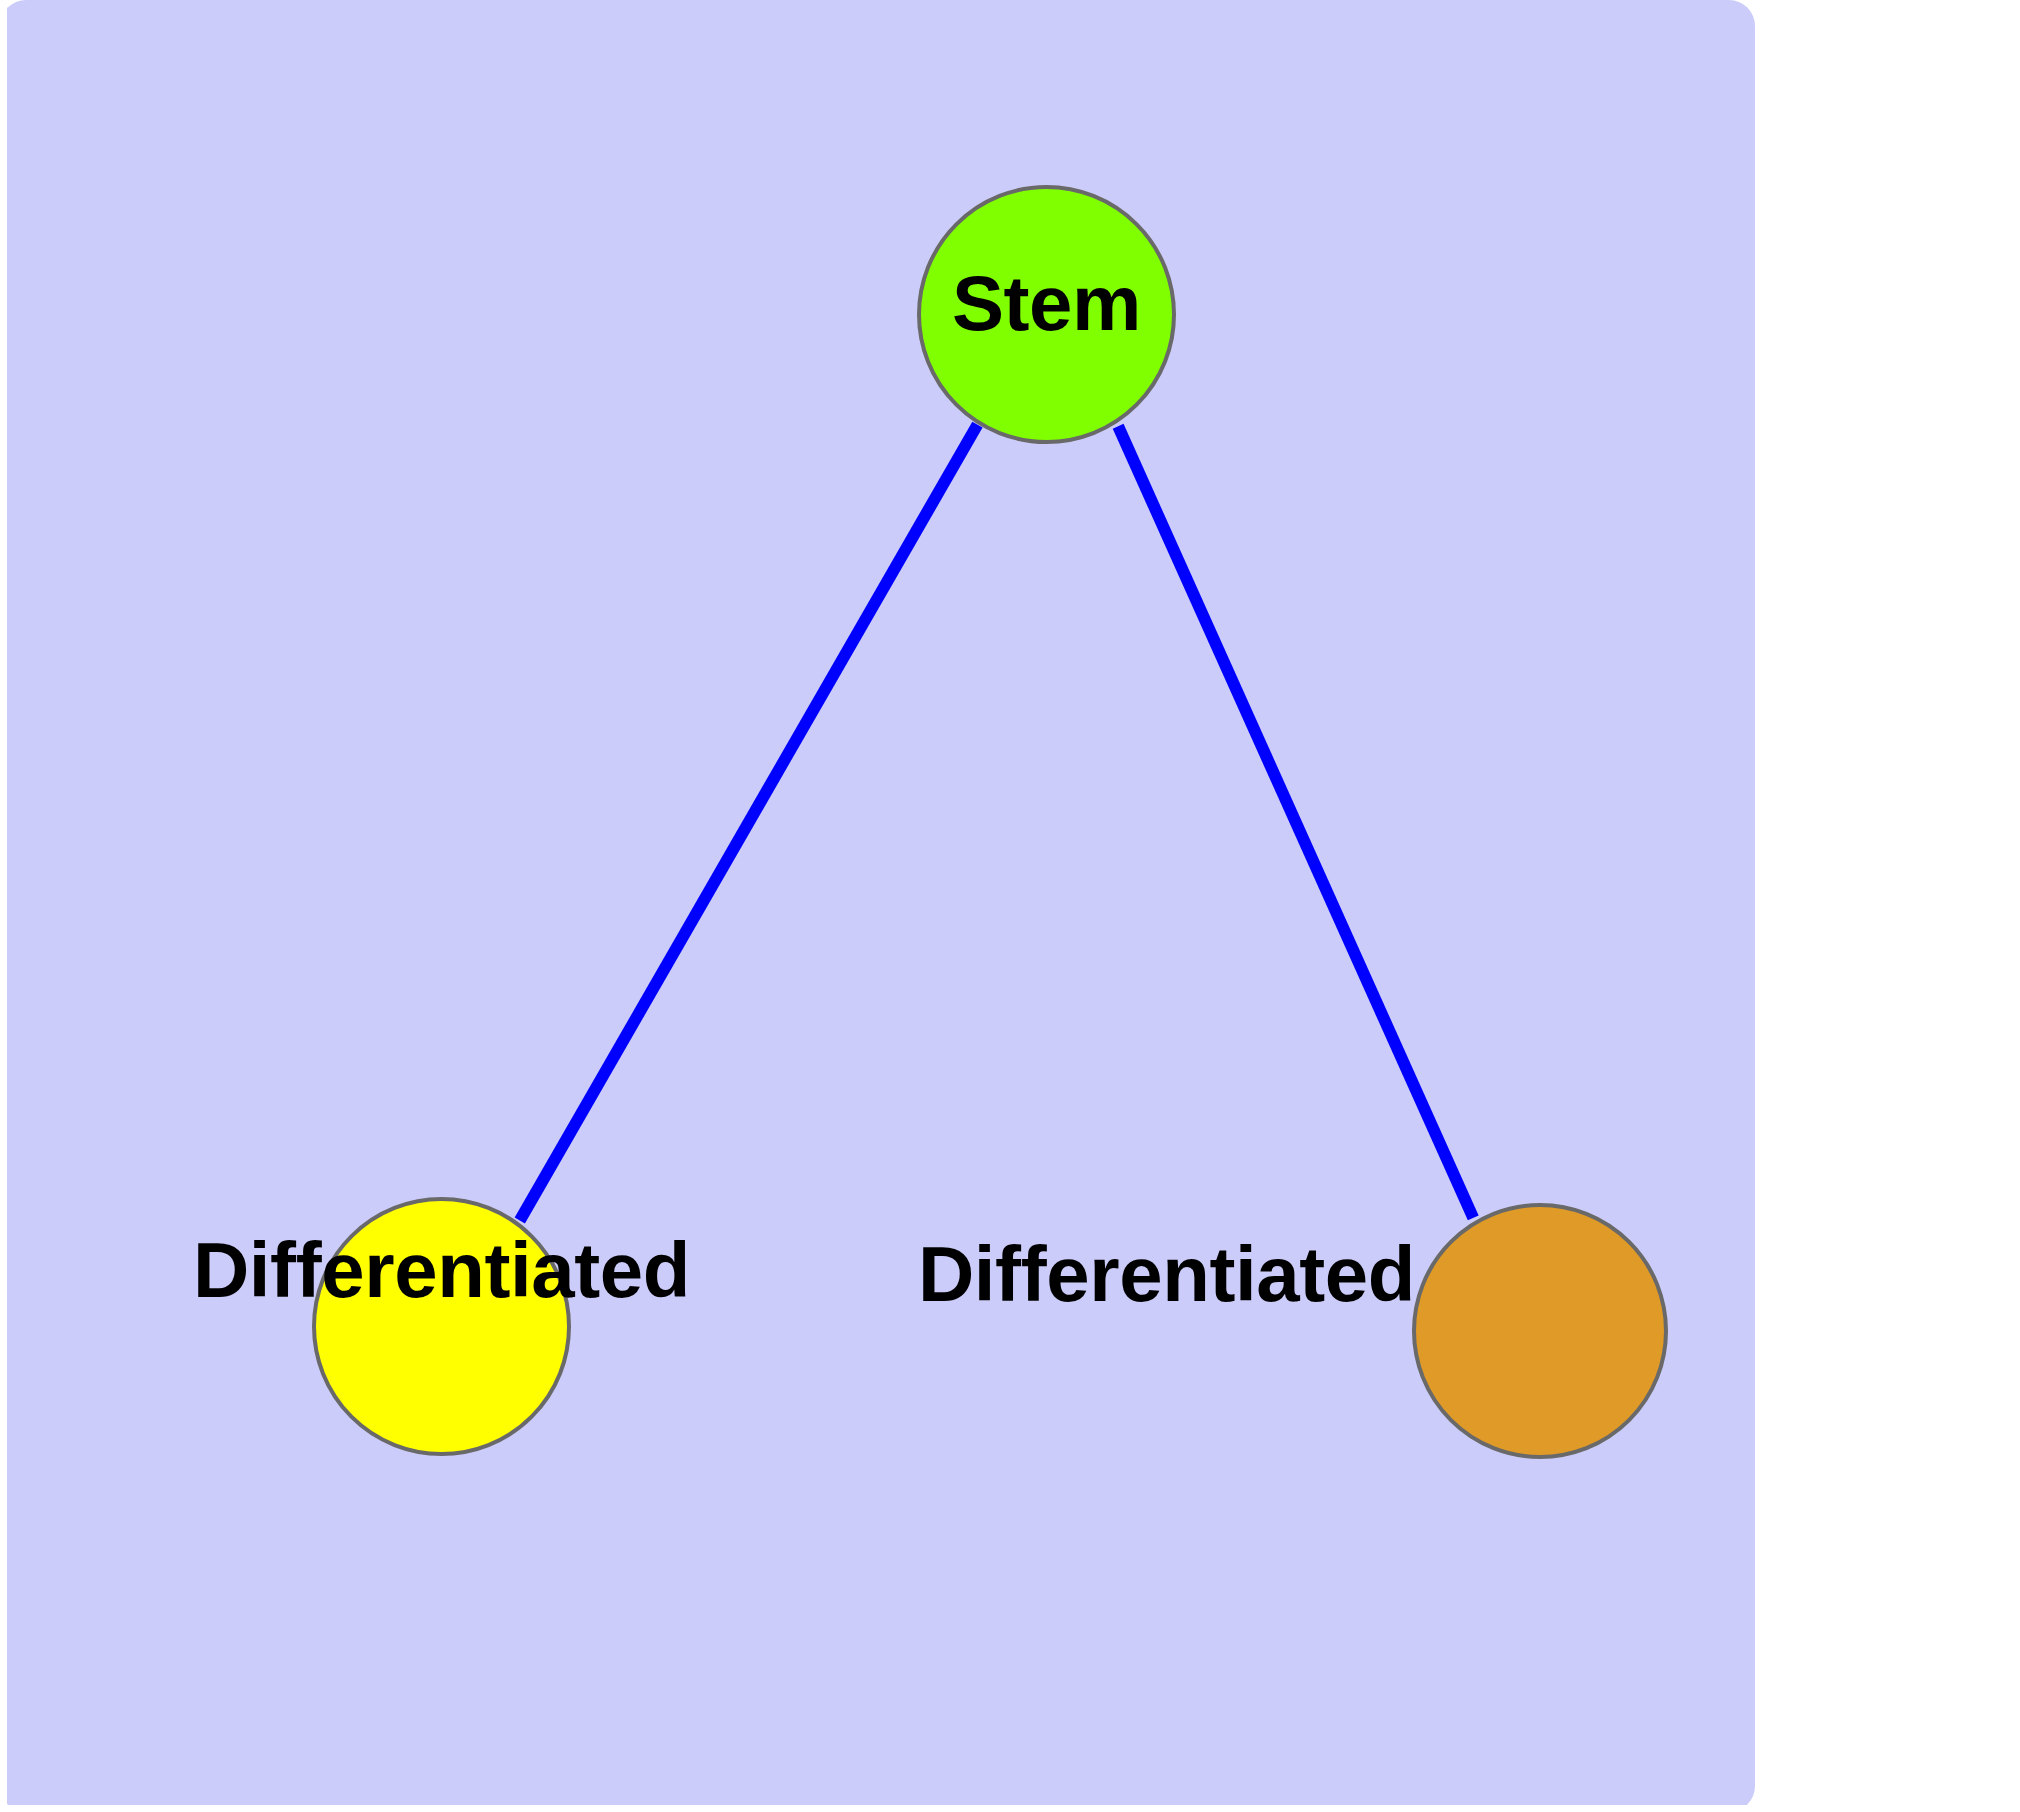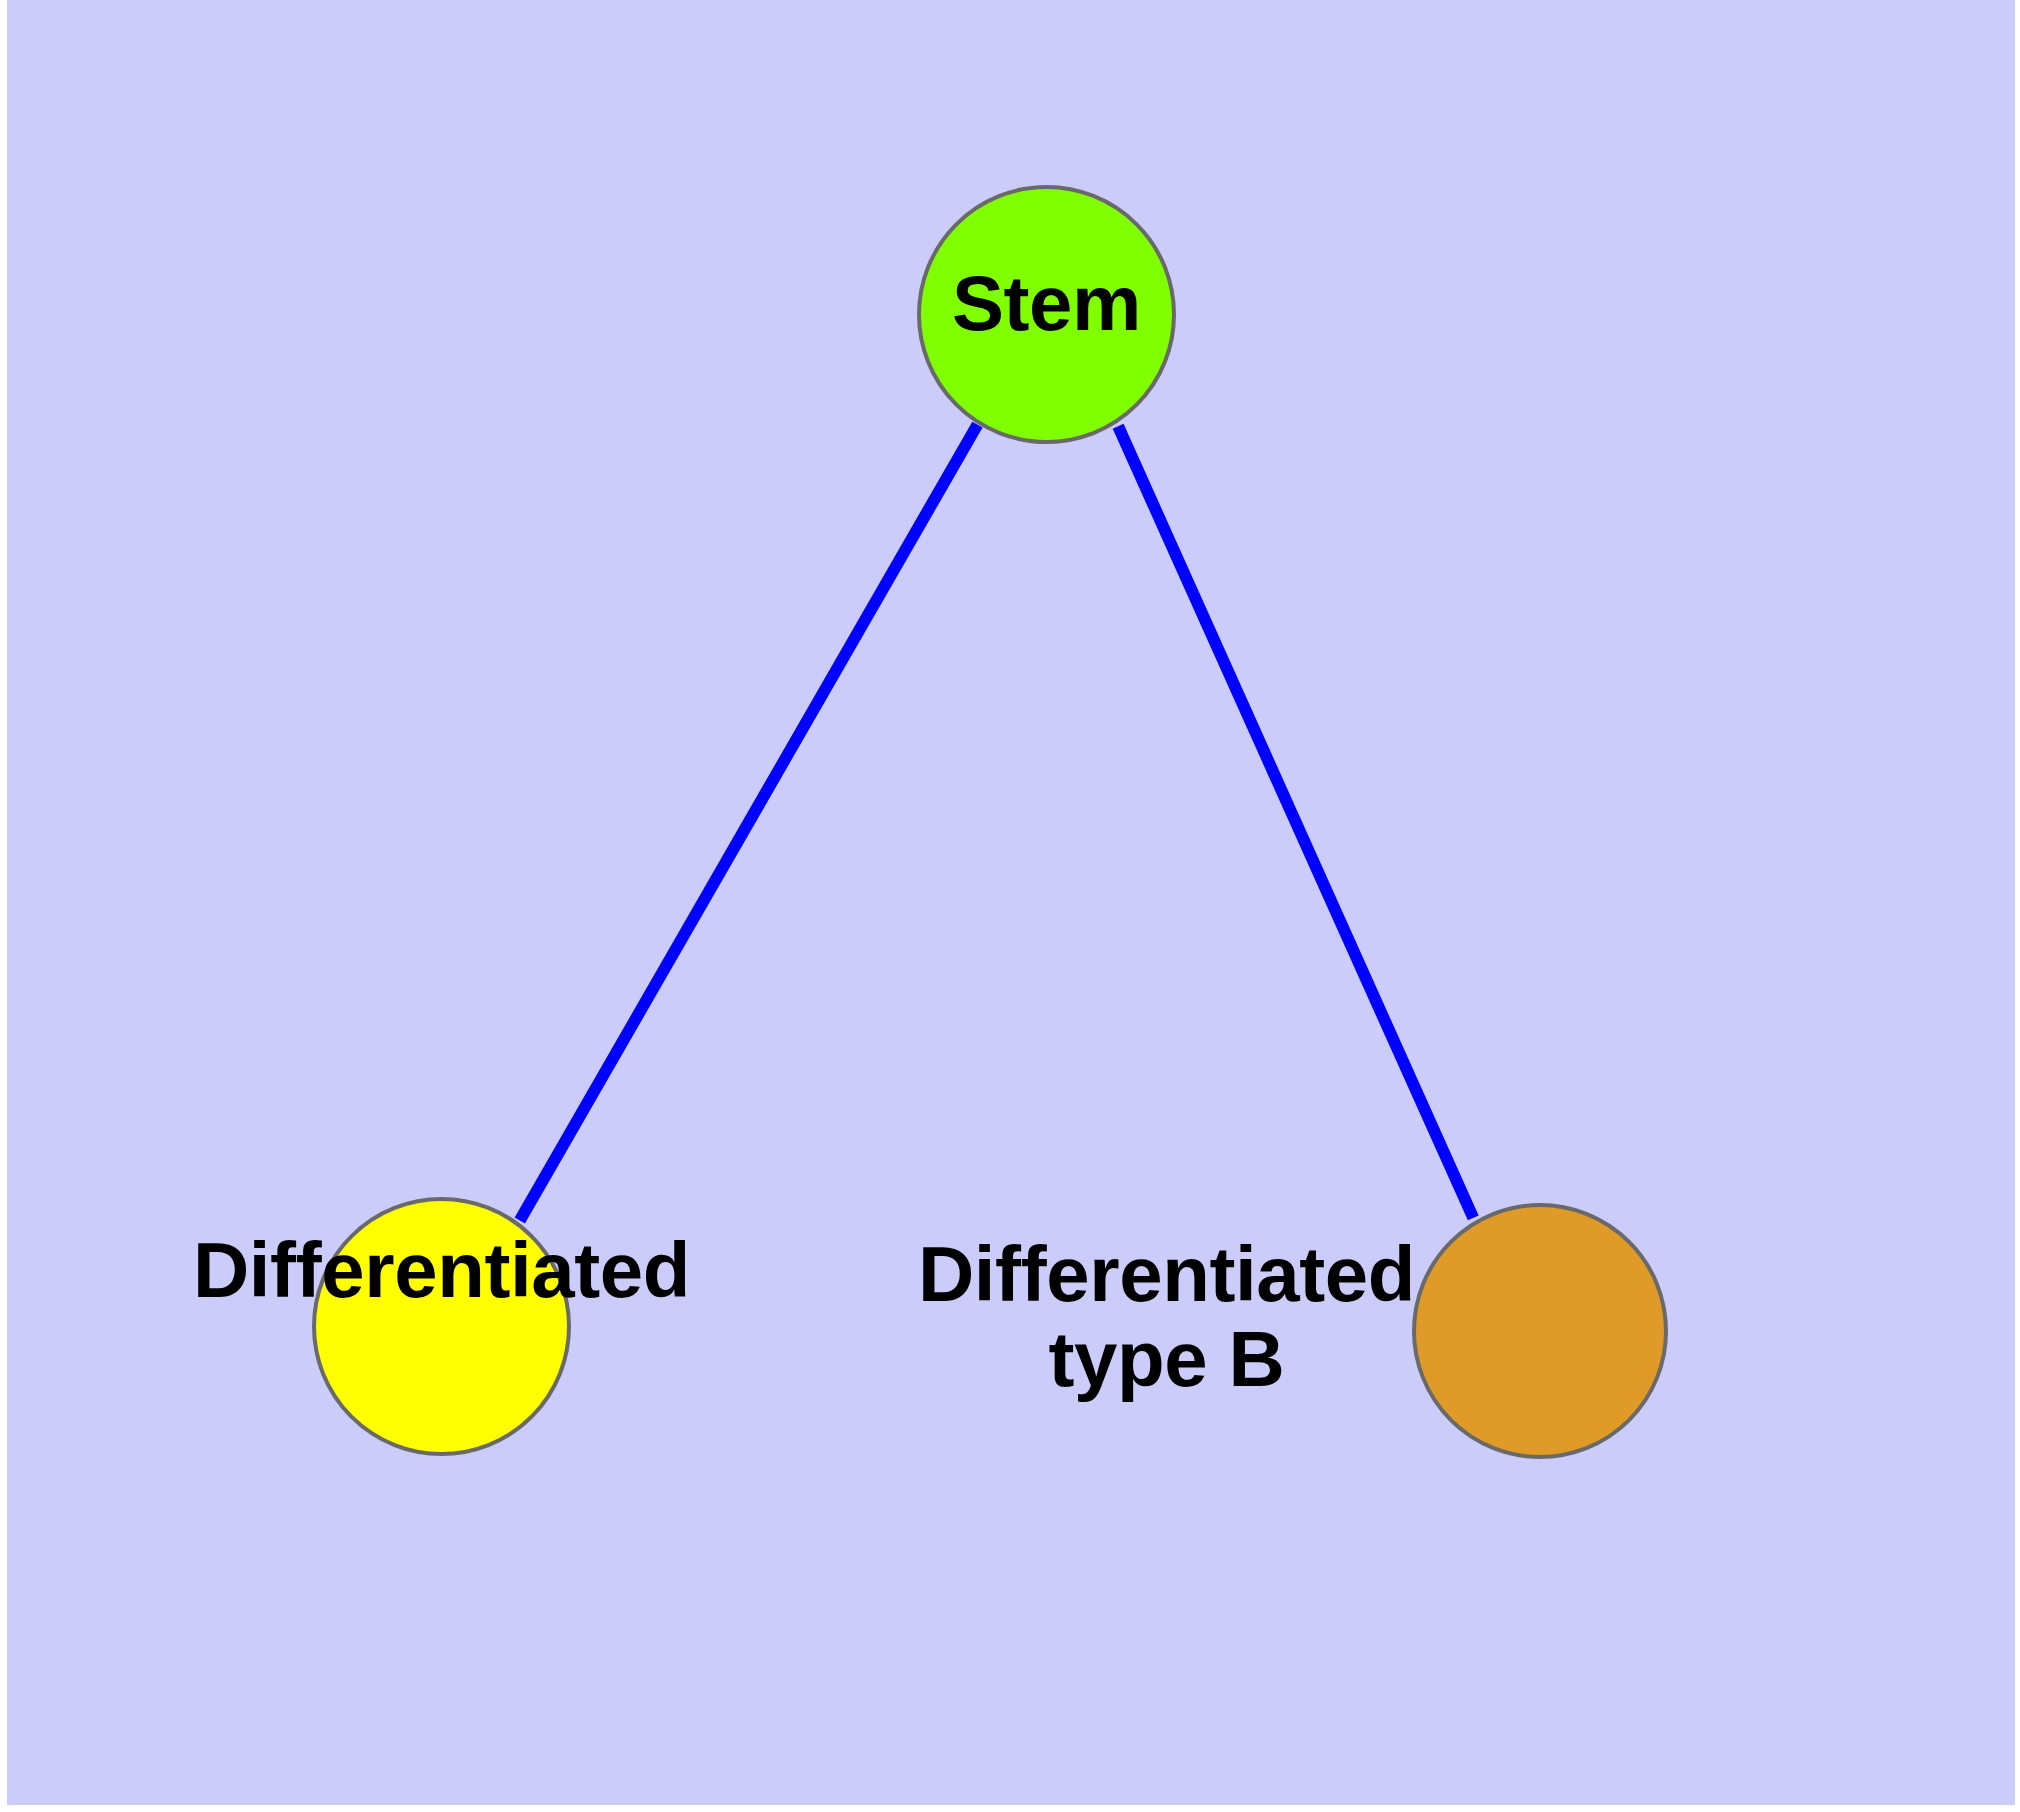--- a/index.html
+++ b/index.html
@@ -3,25 +3,26 @@
 <meta charset="utf-8">
 <title>Cell differentiation graph</title>
 <style>
   html, body {
     margin: 0;
     padding: 0;
     background: #ffffff;
   }
   #canvas {
     position: relative;
-    width: 2015px;
+    width: 1755px;
     height: 1812px;
     background: #ffffff;
     overflow: hidden;
     font-family: "Liberation Sans", "DejaVu Sans", sans-serif;
+    border-radius: 26px;
   }
   #plot-area {
     position: absolute;
     left: 6.8px;
     top: 0px;
     width: 2014px;
     height: 1805px;
     background: #ccccfa;
   }
   #edge-layer, #node-layer {
@@ -66,17 +67,16 @@
   <div id="node-layer">
 
     <div class="node" style="left:917px; top:185px; width:259px; height:259px; background:#80ff00;"></div>
     <div class="node-label" style="left:917px; top:264px; width:259px; font-size:78px;">Stem</div>
 
     <div class="node" style="left:312px; top:1197px; width:259px; height:259px; background:#ffff00;"></div>
     <div class="node-label" style="left:145px; top:1231px; width:593px; font-size:78px;">Differentiated</div>
 
     <div class="node" style="left:1412px; top:1203px; width:256px; height:256px; background:#e09a28;"></div>
     <div class="node-label" style="left:870px; top:1235px; width:593px; font-size:78px;">Differentiated</div>
-    <div class="node-label" style="left:870px; top:1320px; width:593px; font-size:78px;">type B</div>
 
   </div>
 </div>
 
 
 </body></html>

